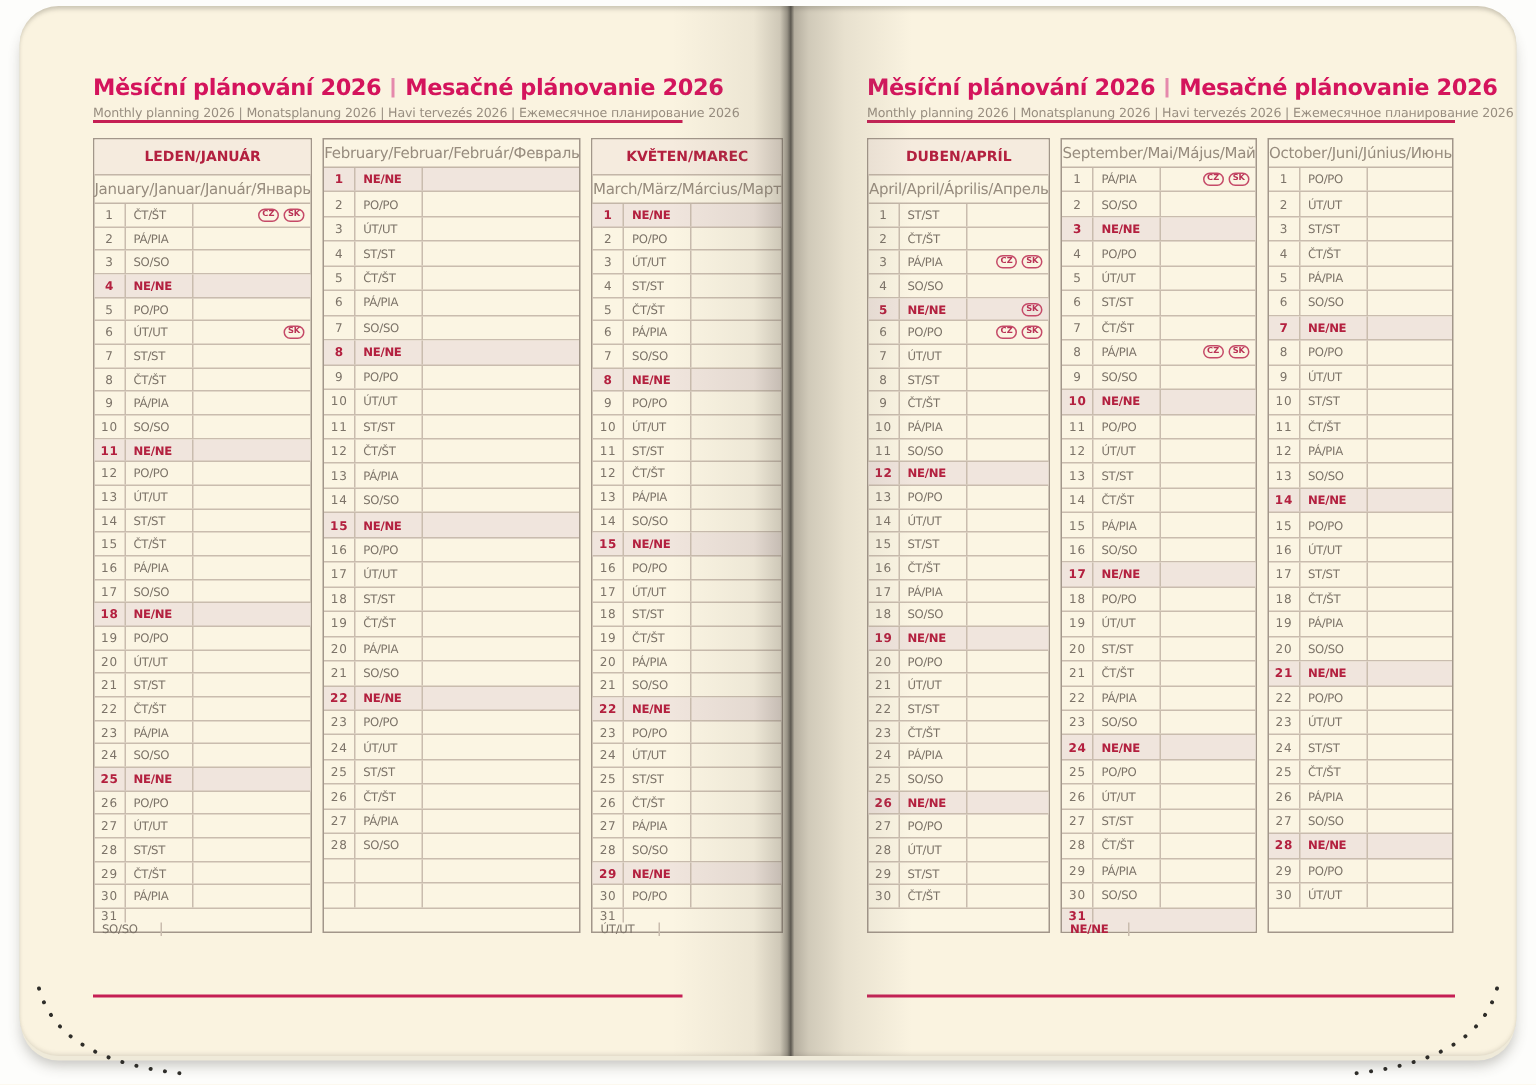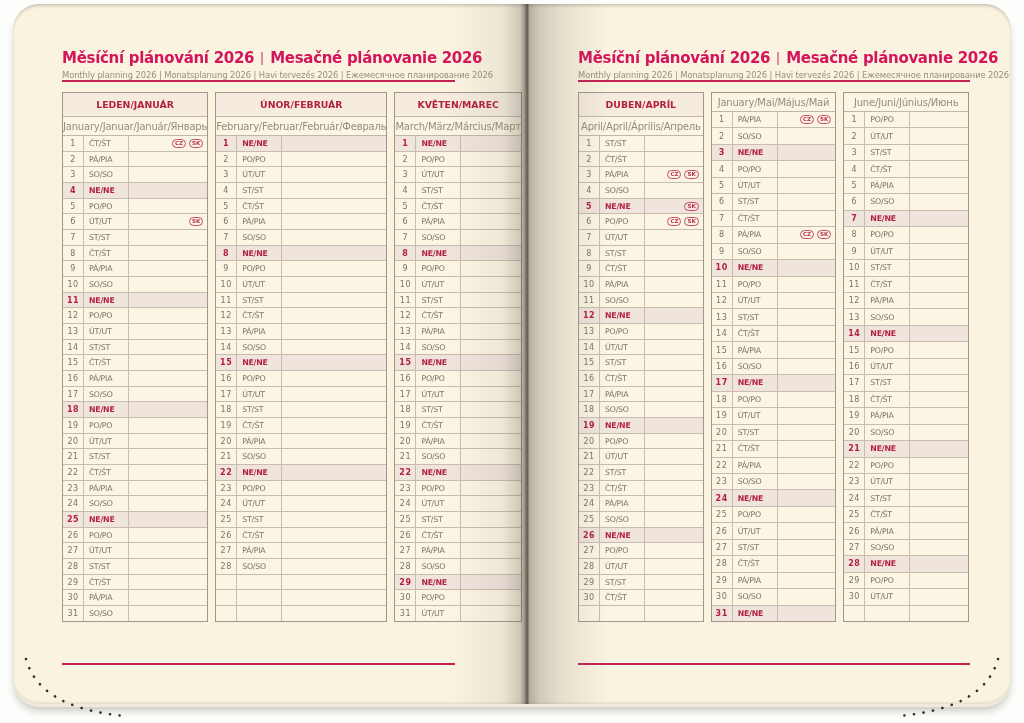--- a/index.html
+++ b/index.html
@@ -66,21 +66,21 @@
     background:#f5ebde;border-bottom:1px solid #c3b6a8;
     letter-spacing:0px;white-space:nowrap;
   }
   .m-langs{
     height:18px;display:flex;align-items:center;justify-content:center;
     font-size:10px;color:#978c7e;border-bottom:1px solid #c3b6a8;
     letter-spacing:-0.2px;white-space:nowrap;
   }
   .m-rows{flex:1;display:flex;flex-direction:column;}
   .d-row{flex:1;display:flex;border-bottom:1px solid #c9bcae;min-height:0;}
-  .d-row:last-child{border-bottom:none;}
+  .d-row:last-child{border-bottom:none;flex-direction:column;}
   .d-num{
     width:20px;border-right:1px solid #c9bcae;
     font-size:8px;color:#7c7368;
     display:flex;align-items:center;justify-content:center;
     letter-spacing:0.5px;
   }
   .d-wd{
     width:45px;border-right:1px solid #c9bcae;
     font-size:7.8px;color:#7c7368;
     display:flex;align-items:center;padding-left:5px;
@@ -275,21 +275,20 @@
               <div class="d-notes"></div>
             </div>
             <div class="d-row">
               <div class="d-num">31</div>
               <div class="d-wd">SO/SO</div>
               <div class="d-notes"></div>
             </div>
           </div>
         </div>
         <div class="month">
-          <div class="m-head">ÚNOR/FEBRUÁR</div>
           <div class="m-langs">February/Februar/Február/Февраль</div>
           <div class="m-rows">
             <div class="d-row hl">
               <div class="d-num">1</div>
               <div class="d-wd">NE/NE</div>
               <div class="d-notes"></div>
             </div>
             <div class="d-row">
               <div class="d-num">2</div>
               <div class="d-wd">PO/PO</div>
@@ -779,21 +778,21 @@
               <div class="d-notes"></div>
             </div>
             <div class="d-row">
               <div class="d-num"></div>
               <div class="d-wd"></div>
               <div class="d-notes"></div>
             </div>
           </div>
         </div>
         <div class="month">
-          <div class="m-langs">January/Mai/Május/Май</div>
+          <div class="m-langs">September/Mai/Május/Май</div>
           <div class="m-rows">
             <div class="d-row">
               <div class="d-num">1</div>
               <div class="d-wd">PÁ/PIA</div>
               <div class="d-notes">
                 <div class="badge">CZ</div>
                 <div class="badge">SK</div>
               </div>
             </div>
             <div class="d-row">
@@ -945,21 +944,21 @@
               <div class="d-notes"></div>
             </div>
             <div class="d-row hl">
               <div class="d-num">31</div>
               <div class="d-wd">NE/NE</div>
               <div class="d-notes"></div>
             </div>
           </div>
         </div>
         <div class="month">
-          <div class="m-langs">June/Juni/Június/Июнь</div>
+          <div class="m-langs">October/Juni/Június/Июнь</div>
           <div class="m-rows">
             <div class="d-row">
               <div class="d-num">1</div>
               <div class="d-wd">PO/PO</div>
               <div class="d-notes"></div>
             </div>
             <div class="d-row">
               <div class="d-num">2</div>
               <div class="d-wd">ÚT/UT</div>
               <div class="d-notes"></div>

